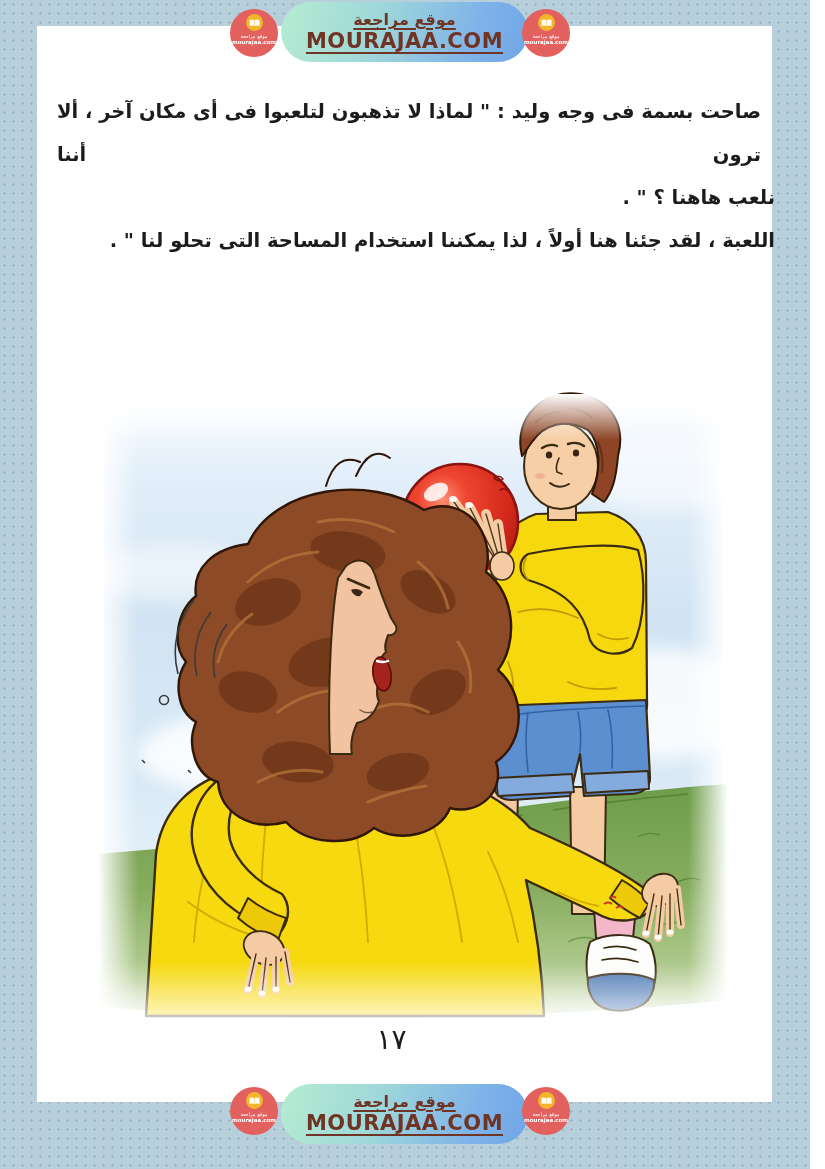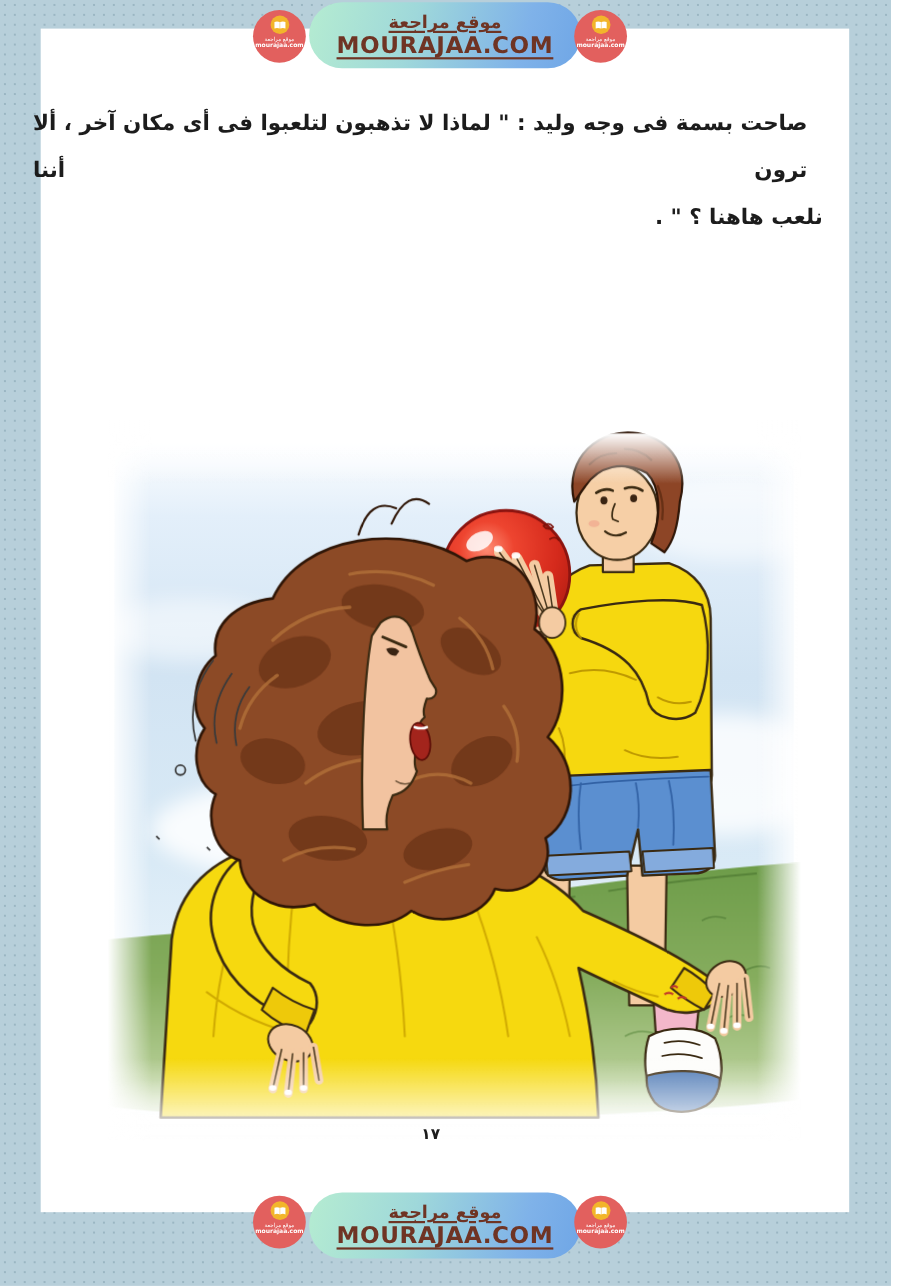--- a/index.html
+++ b/index.html
@@ -37,32 +37,32 @@
     z-index:6;
   }
   .logo .badge{
     margin-top:5px;width:17px;height:17px;border-radius:50%;
     background:#f2b52b;display:flex;align-items:center;justify-content:center;
   }
   .logo .t1{color:#fff;font-size:5px;line-height:6px;margin-top:2px;direction:rtl;}
   .logo .t2{color:#fff;font-size:5.5px;line-height:6px;font-weight:bold;}
   
   .story{
-    position:absolute;left:30px;top:90px;width:718px;
+    position:absolute;left:57px;top:90px;width:718px;
     direction:rtl;color:#1c1c1c;font-size:19.5px;font-weight:bold;line-height:43px;
   }
   .story .l-full{text-align:justify;text-align-last:justify;}
   .story .l-end{text-align:right;}
   .story .indent{padding-right:14px;}
   
   .illus{position:absolute;left:98px;top:382px;width:630px;height:655px;}
   .pagenum{
     position:absolute;left:37px;top:1023px;width:735px;text-align:center;
     transform:translateX(-13px);
-    font-size:14px;color:#1b1b1b;font-weight:bold;
+    font-size:28px;color:#1b1b1b;font-weight:normal;
   }
 </style>
 </head>
 <body>
 
 <div class="canvas">
 
   <div class="page"></div>
 
   <div class="logo" style="left:230px;top:9px;">
@@ -88,20 +88,21 @@
           <path d="M10.5,1 Q8.2,0 5.7,1 L5.7,7 Q8.2,6 10.5,7 Z" fill="#fff"></path>
         </svg>
     </div>
     <div class="t1">موقع مراجعة</div>
     <div class="t2">mourajaa.com</div>
   </div>
 
   <div class="story">
     <div class="l-full indent">صاحت بسمة فى وجه وليد : " لماذا لا تذهبون لتلعبوا فى أى مكان آخر ، ألا ترون أننا</div>
     <div class="l-end">نلعب هاهنا ؟ " .</div>
+    <div class="l-end">اللعبة ، لقد جئنا هنا أولاً ، لذا يمكننا استخدام المساحة التى تحلو لنا " .</div>
   </div>
 
   <svg class="illus" viewBox="0 0 630 655">
     <defs>
       <linearGradient id="skyG" x1="0" y1="0" x2="0" y2="1">
         <stop offset="0" stop-color="#ffffff"></stop>
           <stop offset="0.12" stop-color="#e3effa"></stop>
         <stop offset="0.35" stop-color="#d2e4f3"></stop>
           <stop offset="0.62" stop-color="#d9eaf6"></stop>
         <stop offset="0.88" stop-color="#edf5fb"></stop>

